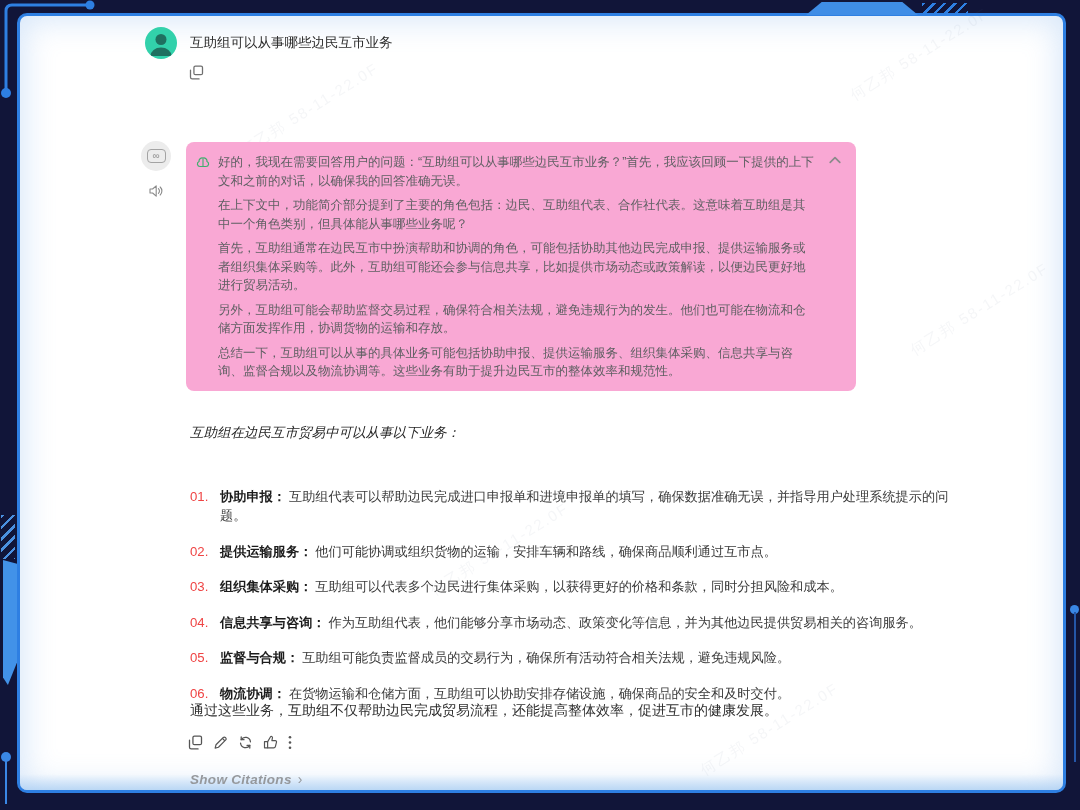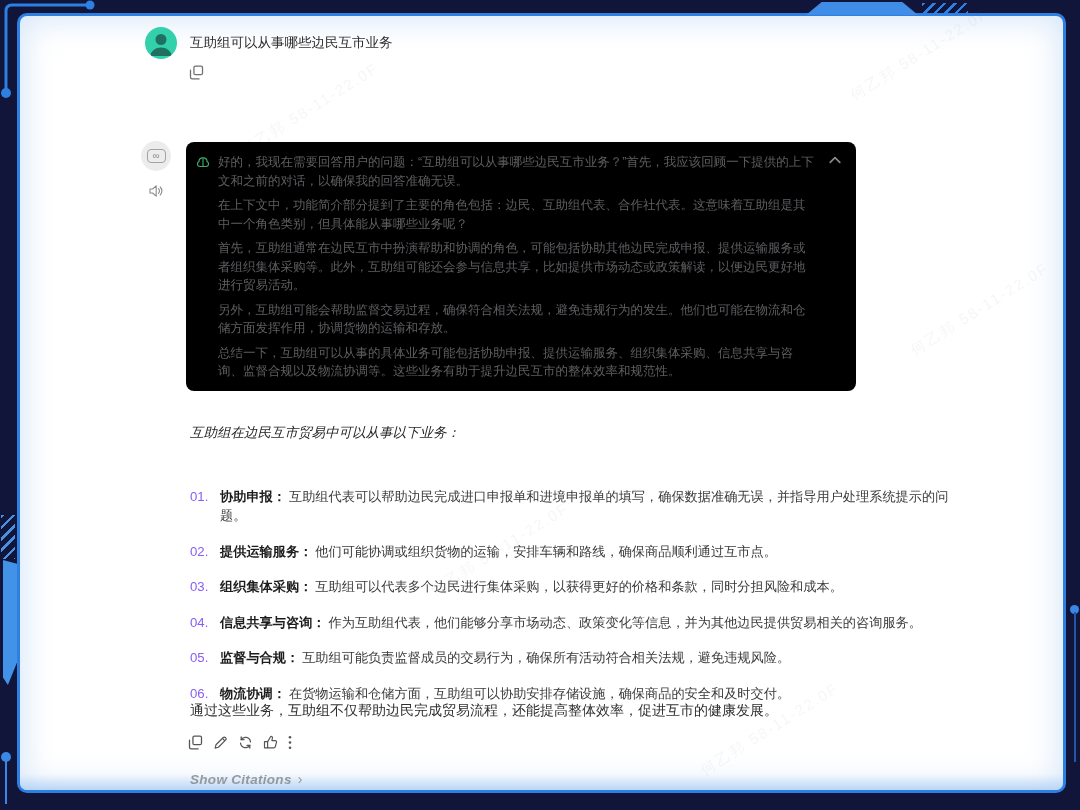--- a/index.html
+++ b/index.html
@@ -43,31 +43,31 @@
   .q-text{left:190px;top:34px;font-size:13.5px;color:#2c2c2c;}
   .icon-btn{background:none;border:none;padding:0;cursor:pointer;color:#6f6f6f;width:16px;height:16px;}
   .q-copy{left:189px;top:64px;}
 
   .ai-avatar{left:141px;top:141px;width:30px;height:30px;border-radius:50%;background:#ececec;
              display:flex;align-items:center;justify-content:center;}
   .ai-logo{width:17px;height:12px;border:1.5px solid #a3a3a3;border-radius:4px;color:#a3a3a3;
            font-size:10px;line-height:11px;text-align:center;font-weight:bold;}
   .speaker-btn{left:148px;top:183px;color:#8a8a8a;}
 
-  .thinking{left:186px;top:142px;width:670px;box-sizing:border-box;background:#000000;border-radius:8px;
+  .thinking{left:186px;top:142px;width:670px;box-sizing:border-box;background:#f9a8d4;border-radius:8px;
             padding:11px 40px 10px 32px;color:#5e5f62;font-size:12.5px;line-height:18.5px;}
   .thinking p{margin:0 0 6px 0;}
   .thinking p:last-child{margin-bottom:0;}
   .brain-icon{position:absolute;left:10px;top:13px;width:14px;height:14px;color:#3fae6e;}
   .collapse-btn{position:absolute;right:15px;top:12px;color:#8a8a8a;width:12px;height:12px;}
 
   .answer-intro{left:190px;top:424px;font-size:13.5px;color:#262626;font-style:italic;}
   .answer-list{left:190px;top:487px;width:775px;}
   .item{display:flex;margin-bottom:16.5px;font-size:13.2px;line-height:19px;color:#3a3a3a;}
-  .item .num{width:30px;flex:none;color:#8b5cf6;}
+  .item .num{width:30px;flex:none;color:#ef4444;}
   .item .label{font-weight:bold;color:#1c1c1c;margin-right:3px;}
   .answer-closing{left:190px;top:702px;font-size:14px;color:#2f2f2f;}
 
   .toolbar{left:188px;top:734px;display:flex;gap:9px;align-items:center;}
   .toolbar .icon-btn{color:#555;}
   .citations{left:190px;top:771px;background:none;border:none;padding:0;cursor:pointer;
              font-family:"Liberation Sans",sans-serif;
              font-style:italic;font-weight:bold;color:#95989c;font-size:13.5px;letter-spacing:.3px;}
   .citations .chev{font-style:normal;margin-left:6px;font-weight:normal;font-size:14px;}
   svg{display:block;}

